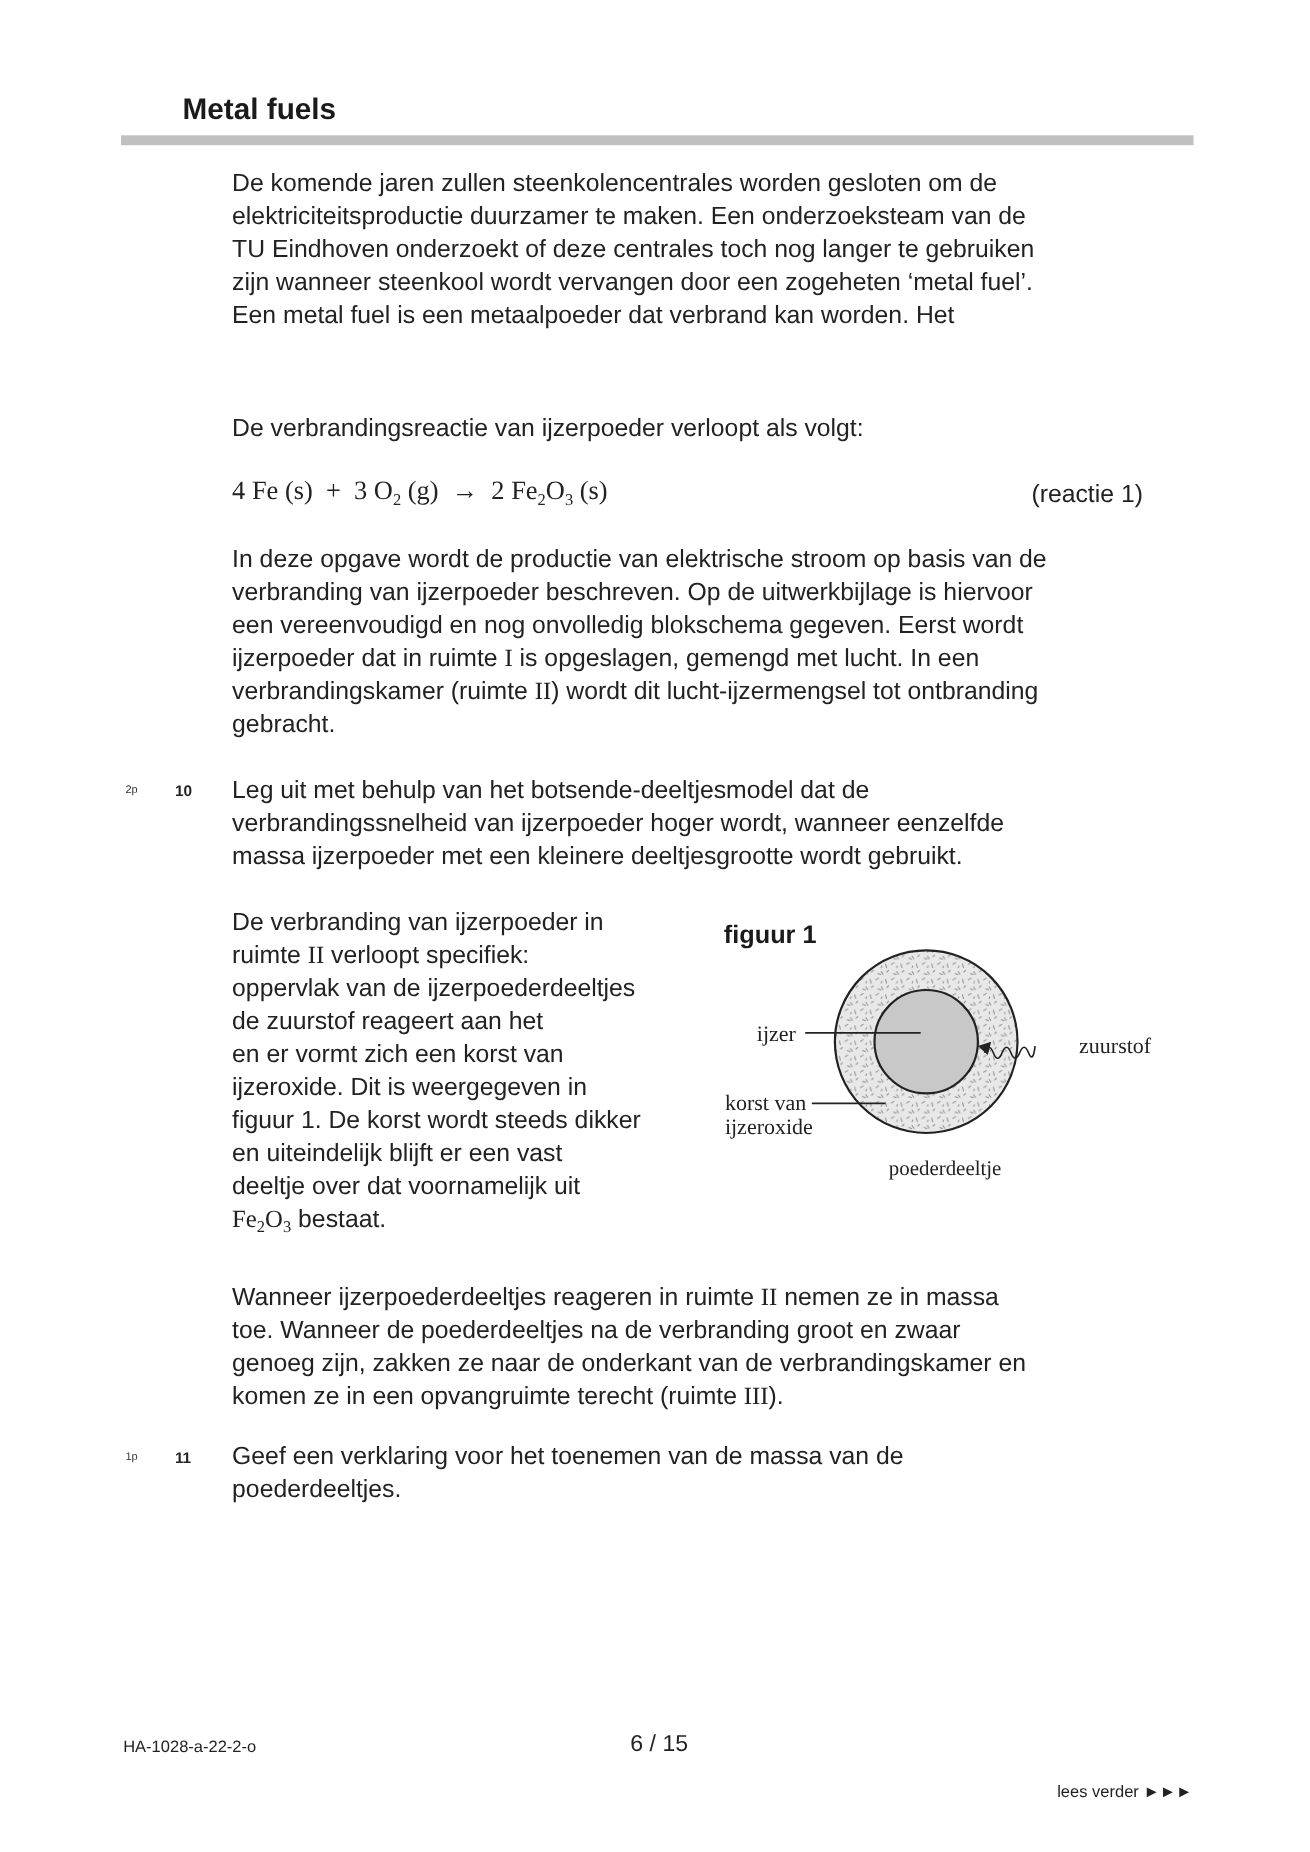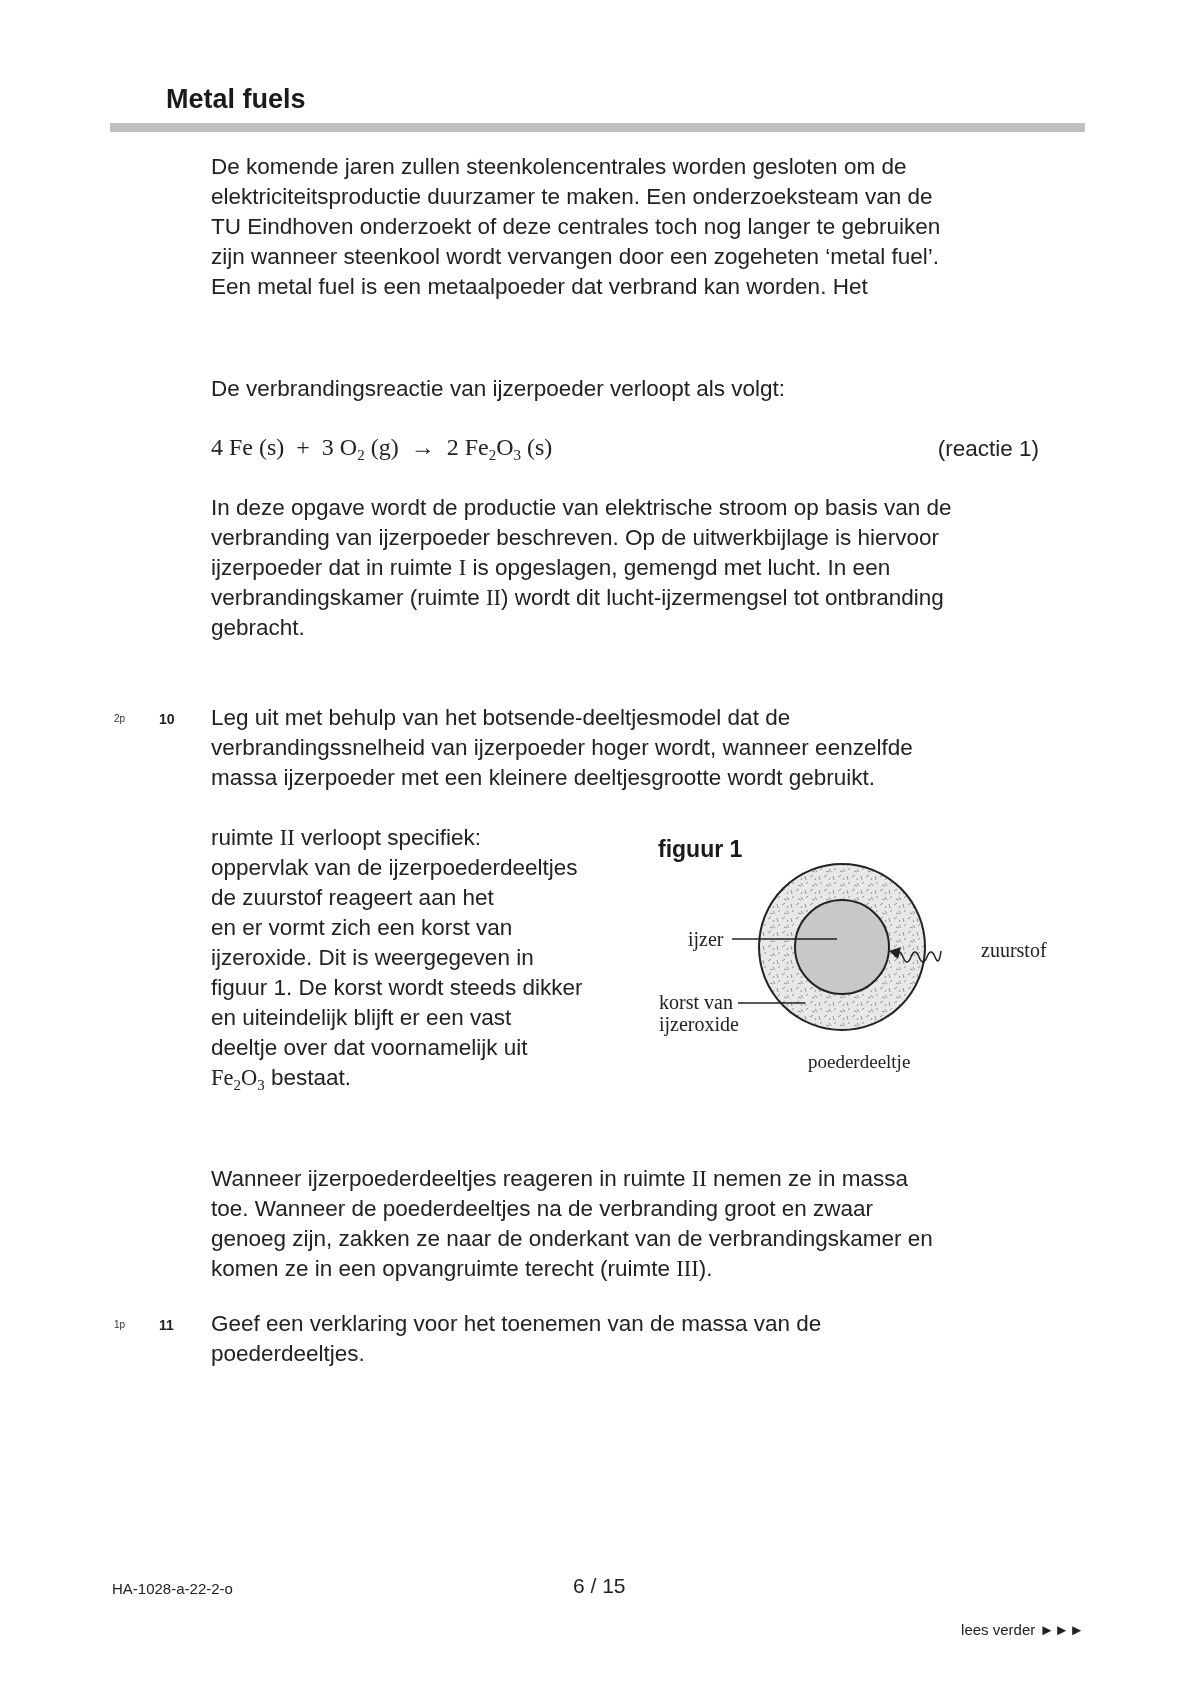--- a/index.html
+++ b/index.html
@@ -37,34 +37,36 @@
 </div>
 
 <div class="para" style="top:374px;">De verbrandingsreactie van ijzerpoeder verloopt als volgt:</div>
 
 <div class="eq"><span>4 Fe (s)  +  3 O</span><sub>2</sub><span> (g)  →  2 Fe</span><sub>2</sub><span>O</span><sub>3</sub><span> (s)</span></div>
 <div class="eqlabel">(reactie 1)</div>
 
 <div class="para" style="top:493px;">
   <p>In deze opgave wordt de productie van elektrische stroom op basis van de</p>
   <p>verbranding van ijzerpoeder beschreven. Op de uitwerkbijlage is hiervoor</p>
+  <p>een vereenvoudigd en nog onvolledig blokschema gegeven. Eerst wordt</p>
   <p><span>ijzerpoeder dat in ruimte </span><span class="serif">I</span><span> is opgeslagen, gemengd met lucht. In een</span></p>
   <p><span>verbrandingskamer (ruimte </span><span class="serif">II</span><span>) wordt dit lucht-ijzermengsel tot ontbranding</span></p>
   <p>gebracht.</p>
 </div>
 
 <div class="pts" style="top:713px;">2p</div>
 <div class="qnum" style="top:711px;">10</div>
 <div class="para" style="top:703px;">
   <p>Leg uit met behulp van het botsende-deeltjesmodel dat de</p>
   <p>verbrandingssnelheid van ijzerpoeder hoger wordt, wanneer eenzelfde</p>
   <p>massa ijzerpoeder met een kleinere deeltjesgrootte wordt gebruikt.</p>
 </div>
 
 <div class="para narrow" style="top:823px;">
+  <p>De verbranding van ijzerpoeder in</p>
   <p><span>ruimte </span><span class="serif">II</span><span> verloopt specifiek:</span></p>
   <p>oppervlak van de ijzerpoederdeeltjes</p>
   <p>de zuurstof reageert aan het</p>
   <p>en er vormt zich een korst van</p>
   <p>ijzeroxide. Dit is weergegeven in</p>
   <p>figuur 1. De korst wordt steeds dikker</p>
   <p>en uiteindelijk blijft er een vast</p>
   <p>deeltje over dat voornamelijk uit</p>
   <p><span class="serif fe"><span>Fe</span><sub>2</sub><span>O</span><sub>3</sub></span><span> bestaat.</span></p>
 </div>

